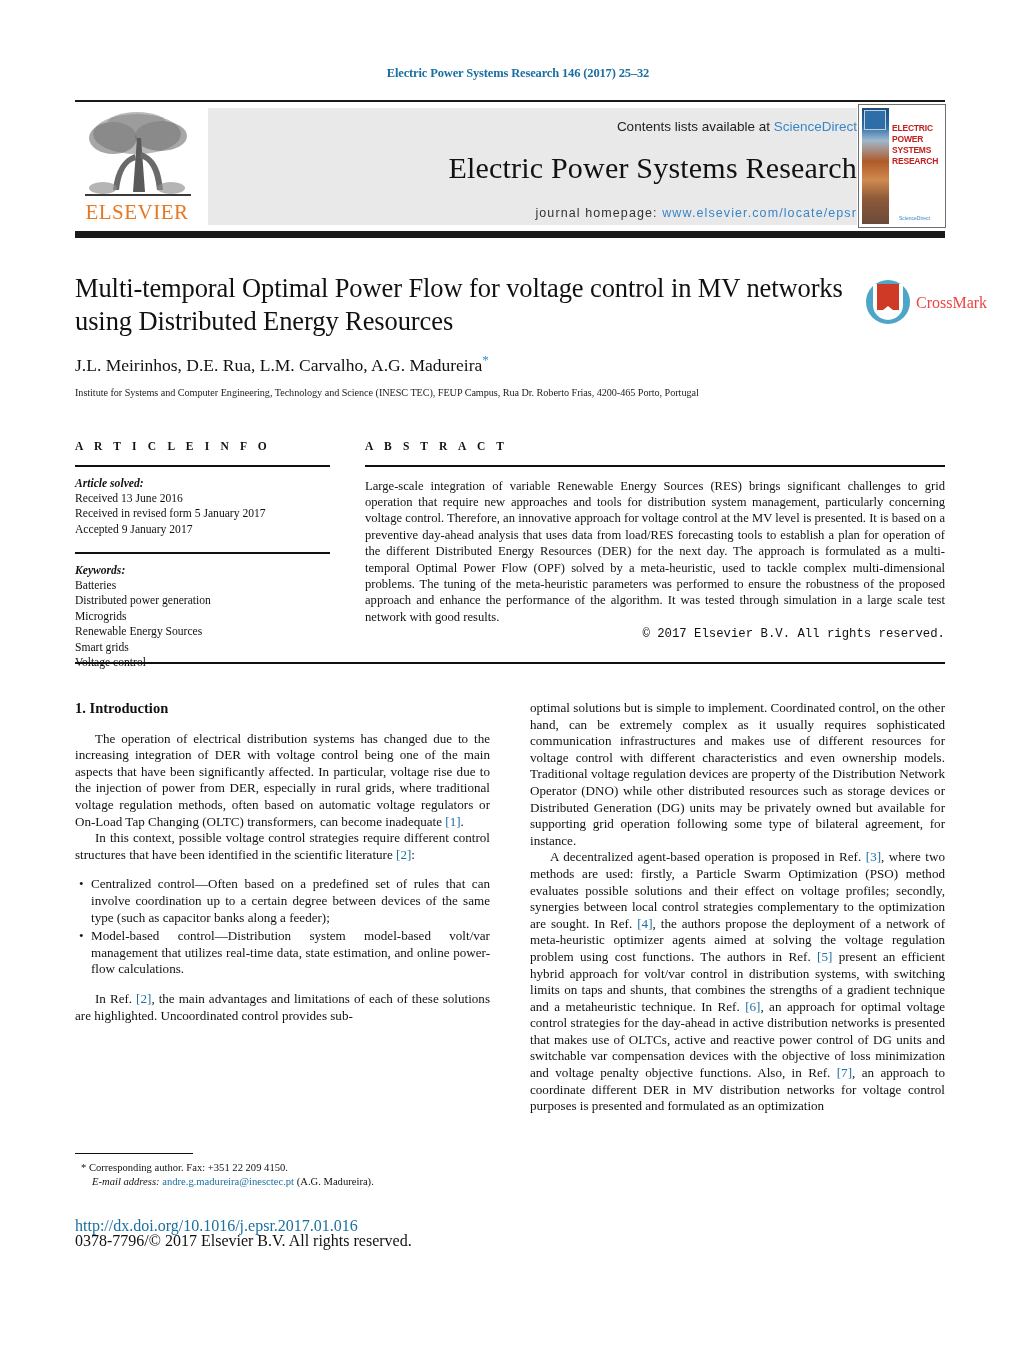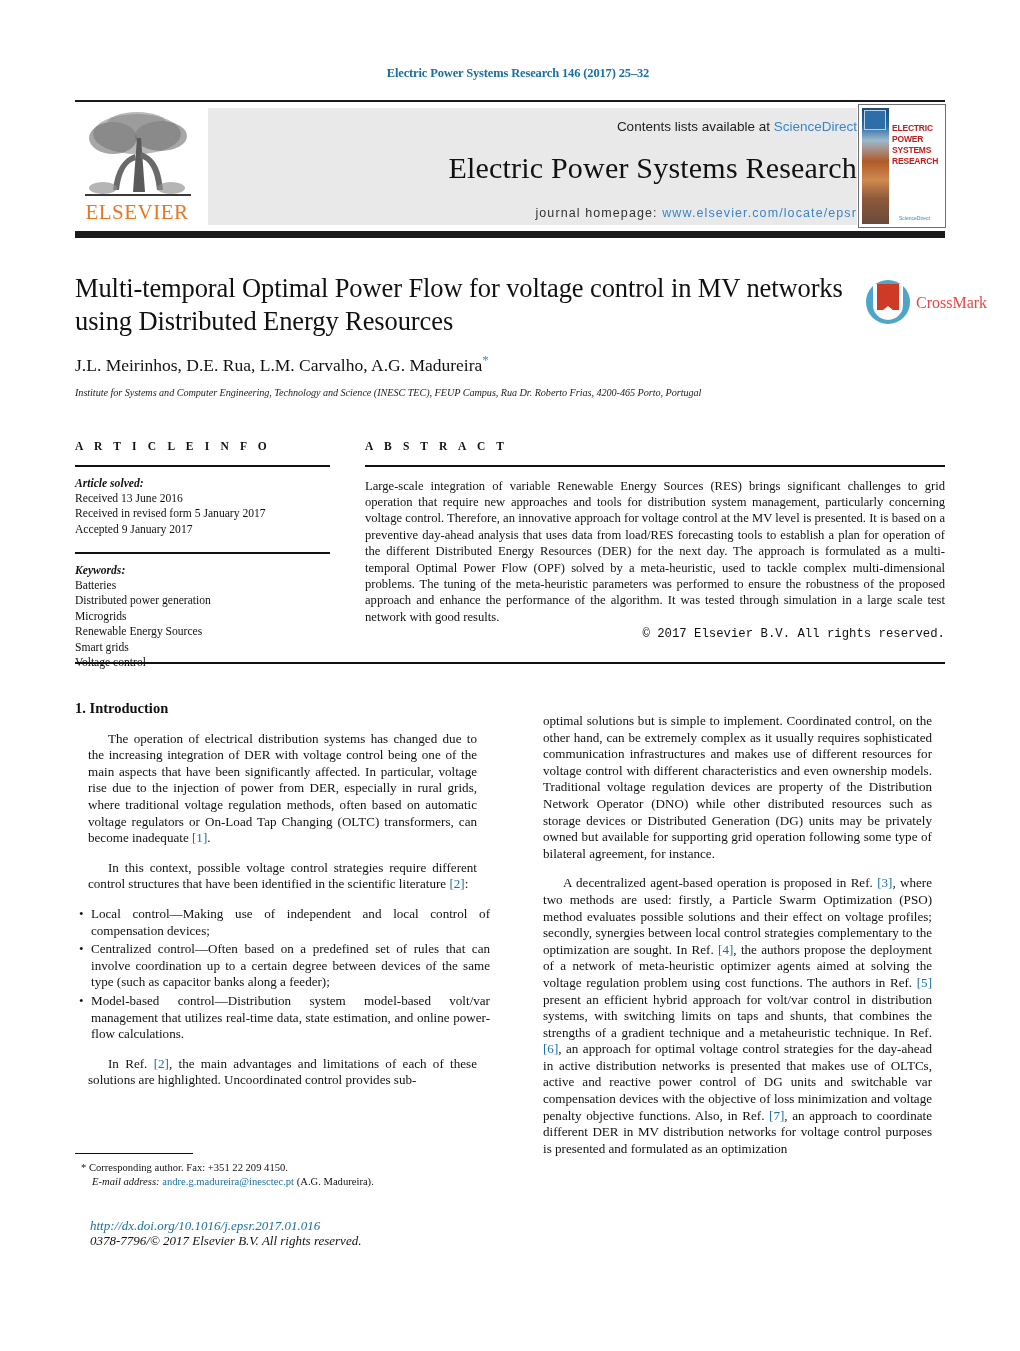--- a/index.html
+++ b/index.html
@@ -189,21 +189,20 @@
     color: #111;
   }
   .authors .star {
     color: #2f8fd0;
     font-size: 13px;
     vertical-align: super;
   }
   .affiliation {
     margin-top: 11px;
     font-family: "Liberation Serif", serif;
-    font-style: italic;
     font-size: 10.2px;
     color: #222;
     letter-spacing: -0.05px;
   }
 
   .crossmark {
     position: absolute;
     left: 866px;
     top: 280px;
     width: 100px;
@@ -331,21 +330,21 @@
   .col-left  { left: 75px; }
   .col-right { left: 530px; }
 
   h2.sect {
     margin: 0 0 14px 0;
     font-family: "Liberation Serif", serif;
     font-size: 14.5px;
     font-weight: bold;
   }
   p.para {
-    margin: 13px;
+    margin: 0;
     text-indent: 20px;
   }
   p.para.noindent { text-indent: 0; }
   ul.bullets {
     margin: 13px 0 0 0;
     padding-left: 16px;
     list-style: none;
   }
   ul.bullets li {
     position: relative;
@@ -377,27 +376,26 @@
     background: #111;
     margin-bottom: 7px;
   }
   .fn-indent { padding-left: 10px; text-indent: -4px;}
   .fn-email { padding-left: 17px; }
   .fn-email .lbl { font-style: italic; text-align: center; }
   .fn-email a { color: #1a6fa0; text-decoration: none; }
 
   .doi-block {
     position: absolute;
-    left: 90px;
+    left: 75px;
     top: 1218px;
     width: 430px;
     font-family: "Liberation Serif", serif;
-    font-size: 13px;
+    font-size: 16px;
     line-height: 15px;
-    font-style: italic;
   }
   .doi-link { color: #1a6fa0; }
   .issn { color: #111; }
 </style>
 </head>
 <body>
 
 <div class="page">
 
   <div class="running-head">Electric Power Systems Research 146 (2017) 25–32</div>
@@ -489,21 +487,20 @@
     </div>
 
     <div class="infoabs-rule-bottom"></div>
   </div>
 
   <div class="body-col col-left">
     <h2 class="sect">1.  Introduction</h2>
     <p class="para"><span>The operation of electrical distribution systems has changed due to the increasing integration of DER with voltage control being one of the main aspects that have been significantly affected. In particular, voltage rise due to the injection of power from DER, especially in rural grids, where traditional voltage regulation methods, often based on automatic voltage regulators or On-Load Tap Changing (OLTC) transformers, can become inadequate </span><span class="ref">[1]</span><span>.</span></p>
     <p class="para"><span>In this context, possible voltage control strategies require different control structures that have been identified in the scientific literature </span><span class="ref">[2]</span><span>:</span></p>
     <ul class="bullets">
-      <li>Local control—Making use of independent and local control of compensation devices;</li>
       <li>Centralized control—Often based on a predefined set of rules that can involve coordination up to a certain degree between devices of the same type (such as capacitor banks along a feeder);</li>
       <li>Model-based control—Distribution system model-based volt/var management that utilizes real-time data, state estimation, and online power-flow calculations.</li>
     </ul>
     <p class="para" style="margin-top:13px"><span>In Ref. </span><span class="ref">[2]</span><span>, the main advantages and limitations of each of these solutions are highlighted. Uncoordinated control provides sub-</span></p>
   </div>
 
   <div class="body-col col-right">
     <p class="para noindent">optimal solutions but is simple to implement. Coordinated control, on the other hand, can be extremely complex as it usually requires sophisticated communication infrastructures and makes use of different resources for voltage control with different characteristics and even ownership models. Traditional voltage regulation devices are property of the Distribution Network Operator (DNO) while other distributed resources such as storage devices or Distributed Generation (DG) units may be privately owned but available for supporting grid operation following some type of bilateral agreement, for instance.</p>
     <p class="para"><span>A decentralized agent-based operation is proposed in Ref. </span><span class="ref">[3]</span><span>, where two methods are used: firstly, a Particle Swarm Optimization (PSO) method evaluates possible solutions and their effect on voltage profiles; secondly, synergies between local control strategies complementary to the optimization are sought. In Ref. </span><span class="ref">[4]</span><span>, the authors propose the deployment of a network of meta-heuristic optimizer agents aimed at solving the voltage regulation problem using cost functions. The authors in Ref. </span><span class="ref">[5]</span><span> present an efficient hybrid approach for volt/var control in distribution systems, with switching limits on taps and shunts, that combines the strengths of a gradient technique and a metaheuristic technique. In Ref. </span><span class="ref">[6]</span><span>, an approach for optimal voltage control strategies for the day-ahead in active distribution networks is presented that makes use of OLTCs, active and reactive power control of DG units and switchable var compensation devices with the objective of loss minimization and voltage penalty objective functions. Also, in Ref. </span><span class="ref">[7]</span><span>, an approach to coordinate different DER in MV distribution networks for voltage control purposes is presented and formulated as an optimization</span></p>
   </div>

